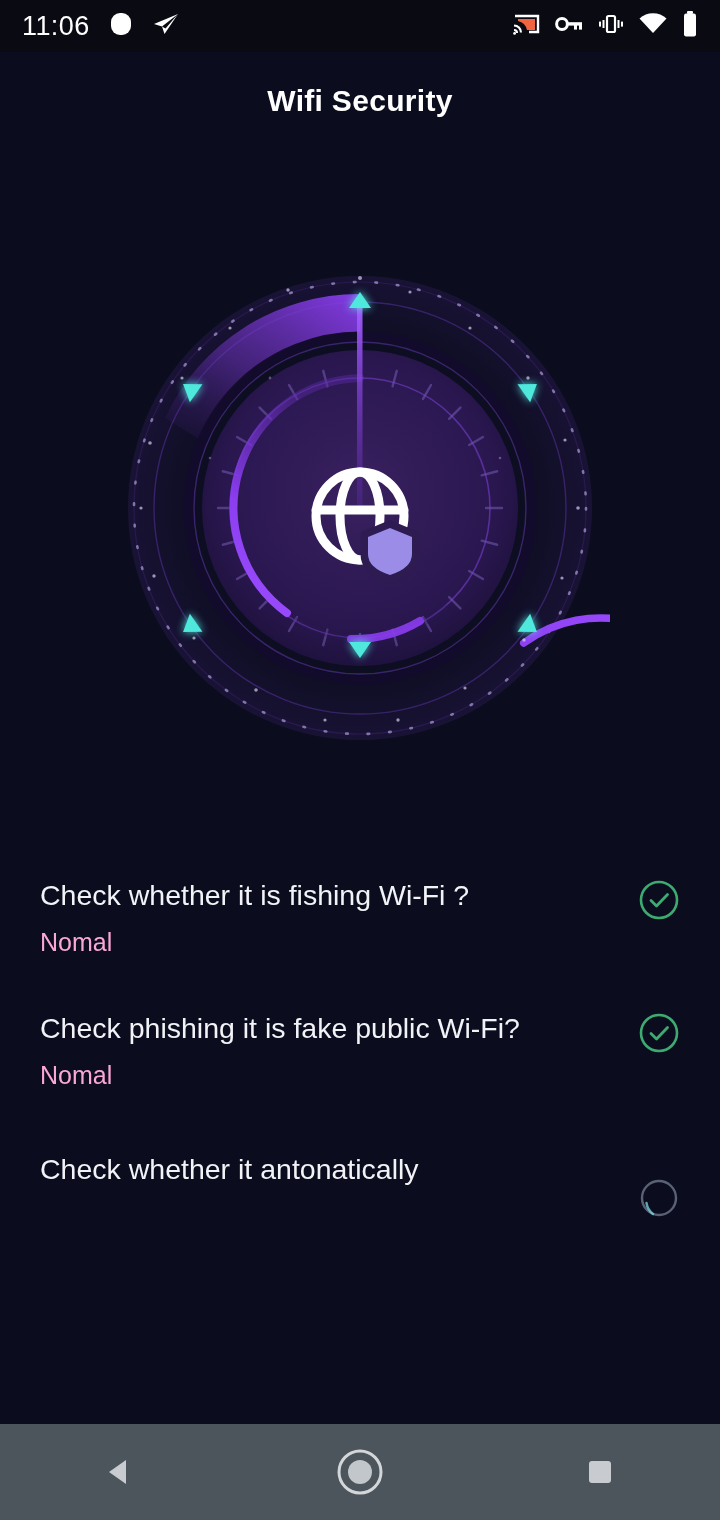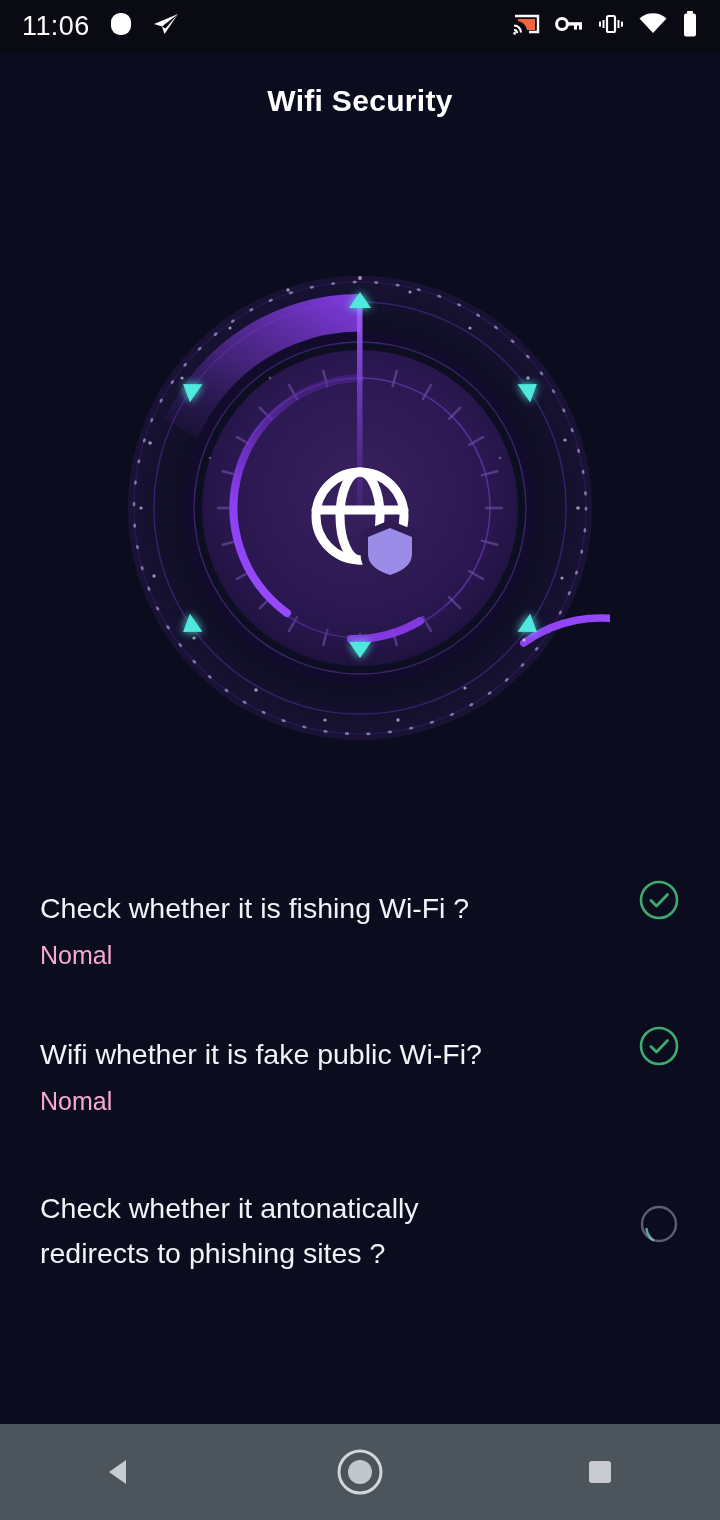--- a/index.html
+++ b/index.html
@@ -36,21 +36,21 @@
     width:500px; height:500px;
   }
   .scanner-wrap svg { display:block; width:500px; height:500px; }
 
   
   .check-list { position:absolute; top:855px; left:0; width:720px; padding:0 40px; }
   .check-row {
     display:flex; align-items:flex-start; justify-content:space-between;
     padding:18px 0 0 0; min-height:92px;
   }
-  .check-texts { flex:1; padding-right:24px;margin-top:13px; }
+  .check-texts { flex:1; padding-right:24px; }
   .check-title {
     color:#f2f3f7; font-size:28.5px; line-height:45px; font-weight:400;
   }
   .check-status { color:#f9a8d4; font-size:25px; line-height:40px; margin-top:4px; }
   .check-mark { flex:0 0 auto; margin-top:6px; }
   .row-3 .check-mark { margin-top:30px; }
   .row-2 { margin-top:26px; }
   .row-3 { margin-top:34px; }
 
   
@@ -298,35 +298,34 @@
       <div class="check-mark">
         <svg width="42" height="42" viewBox="0 0 42 42">
           <circle cx="21" cy="21" r="18" fill="none" stroke="#3dab70" stroke-width="2.6"></circle>
           <path d="M13 21.5 L18.5 27 L29.5 15.5" fill="none" stroke="#3dab70" stroke-width="2.8" stroke-linecap="round" stroke-linejoin="round"></path>
         </svg>
       </div>
     </div>
 
     <div class="check-row row-2">
       <div class="check-texts">
-        <div class="check-title">Wifi whether it is fake public Wi-Fi?</div>
+        <div class="check-title">Check phishing it is fake public Wi-Fi?</div>
         <div class="check-status">Nomal</div>
       </div>
       <div class="check-mark">
         <svg width="42" height="42" viewBox="0 0 42 42">
           <circle cx="21" cy="21" r="18" fill="none" stroke="#3dab70" stroke-width="2.6"></circle>
           <path d="M13 21.5 L18.5 27 L29.5 15.5" fill="none" stroke="#3dab70" stroke-width="2.8" stroke-linecap="round" stroke-linejoin="round"></path>
         </svg>
       </div>
     </div>
 
     <div class="check-row row-3">
       <div class="check-texts">
         <div class="check-title">Check whether it antonatically</div>
-        <div class="check-title">redirects to phishing sites ?</div>
       </div>
       <div class="check-mark">
         <svg width="42" height="42" viewBox="0 0 42 42">
           <circle cx="21" cy="21" r="17" fill="none" stroke="#5a6175" stroke-width="2.4"></circle>
           <path d="M8.5 26 A17 17 0 0 0 15 37" fill="none" stroke="#7fd8e0" stroke-width="2.4" stroke-linecap="round" opacity="0.75"></path>
         </svg>
       </div>
     </div>
 
   </div>

